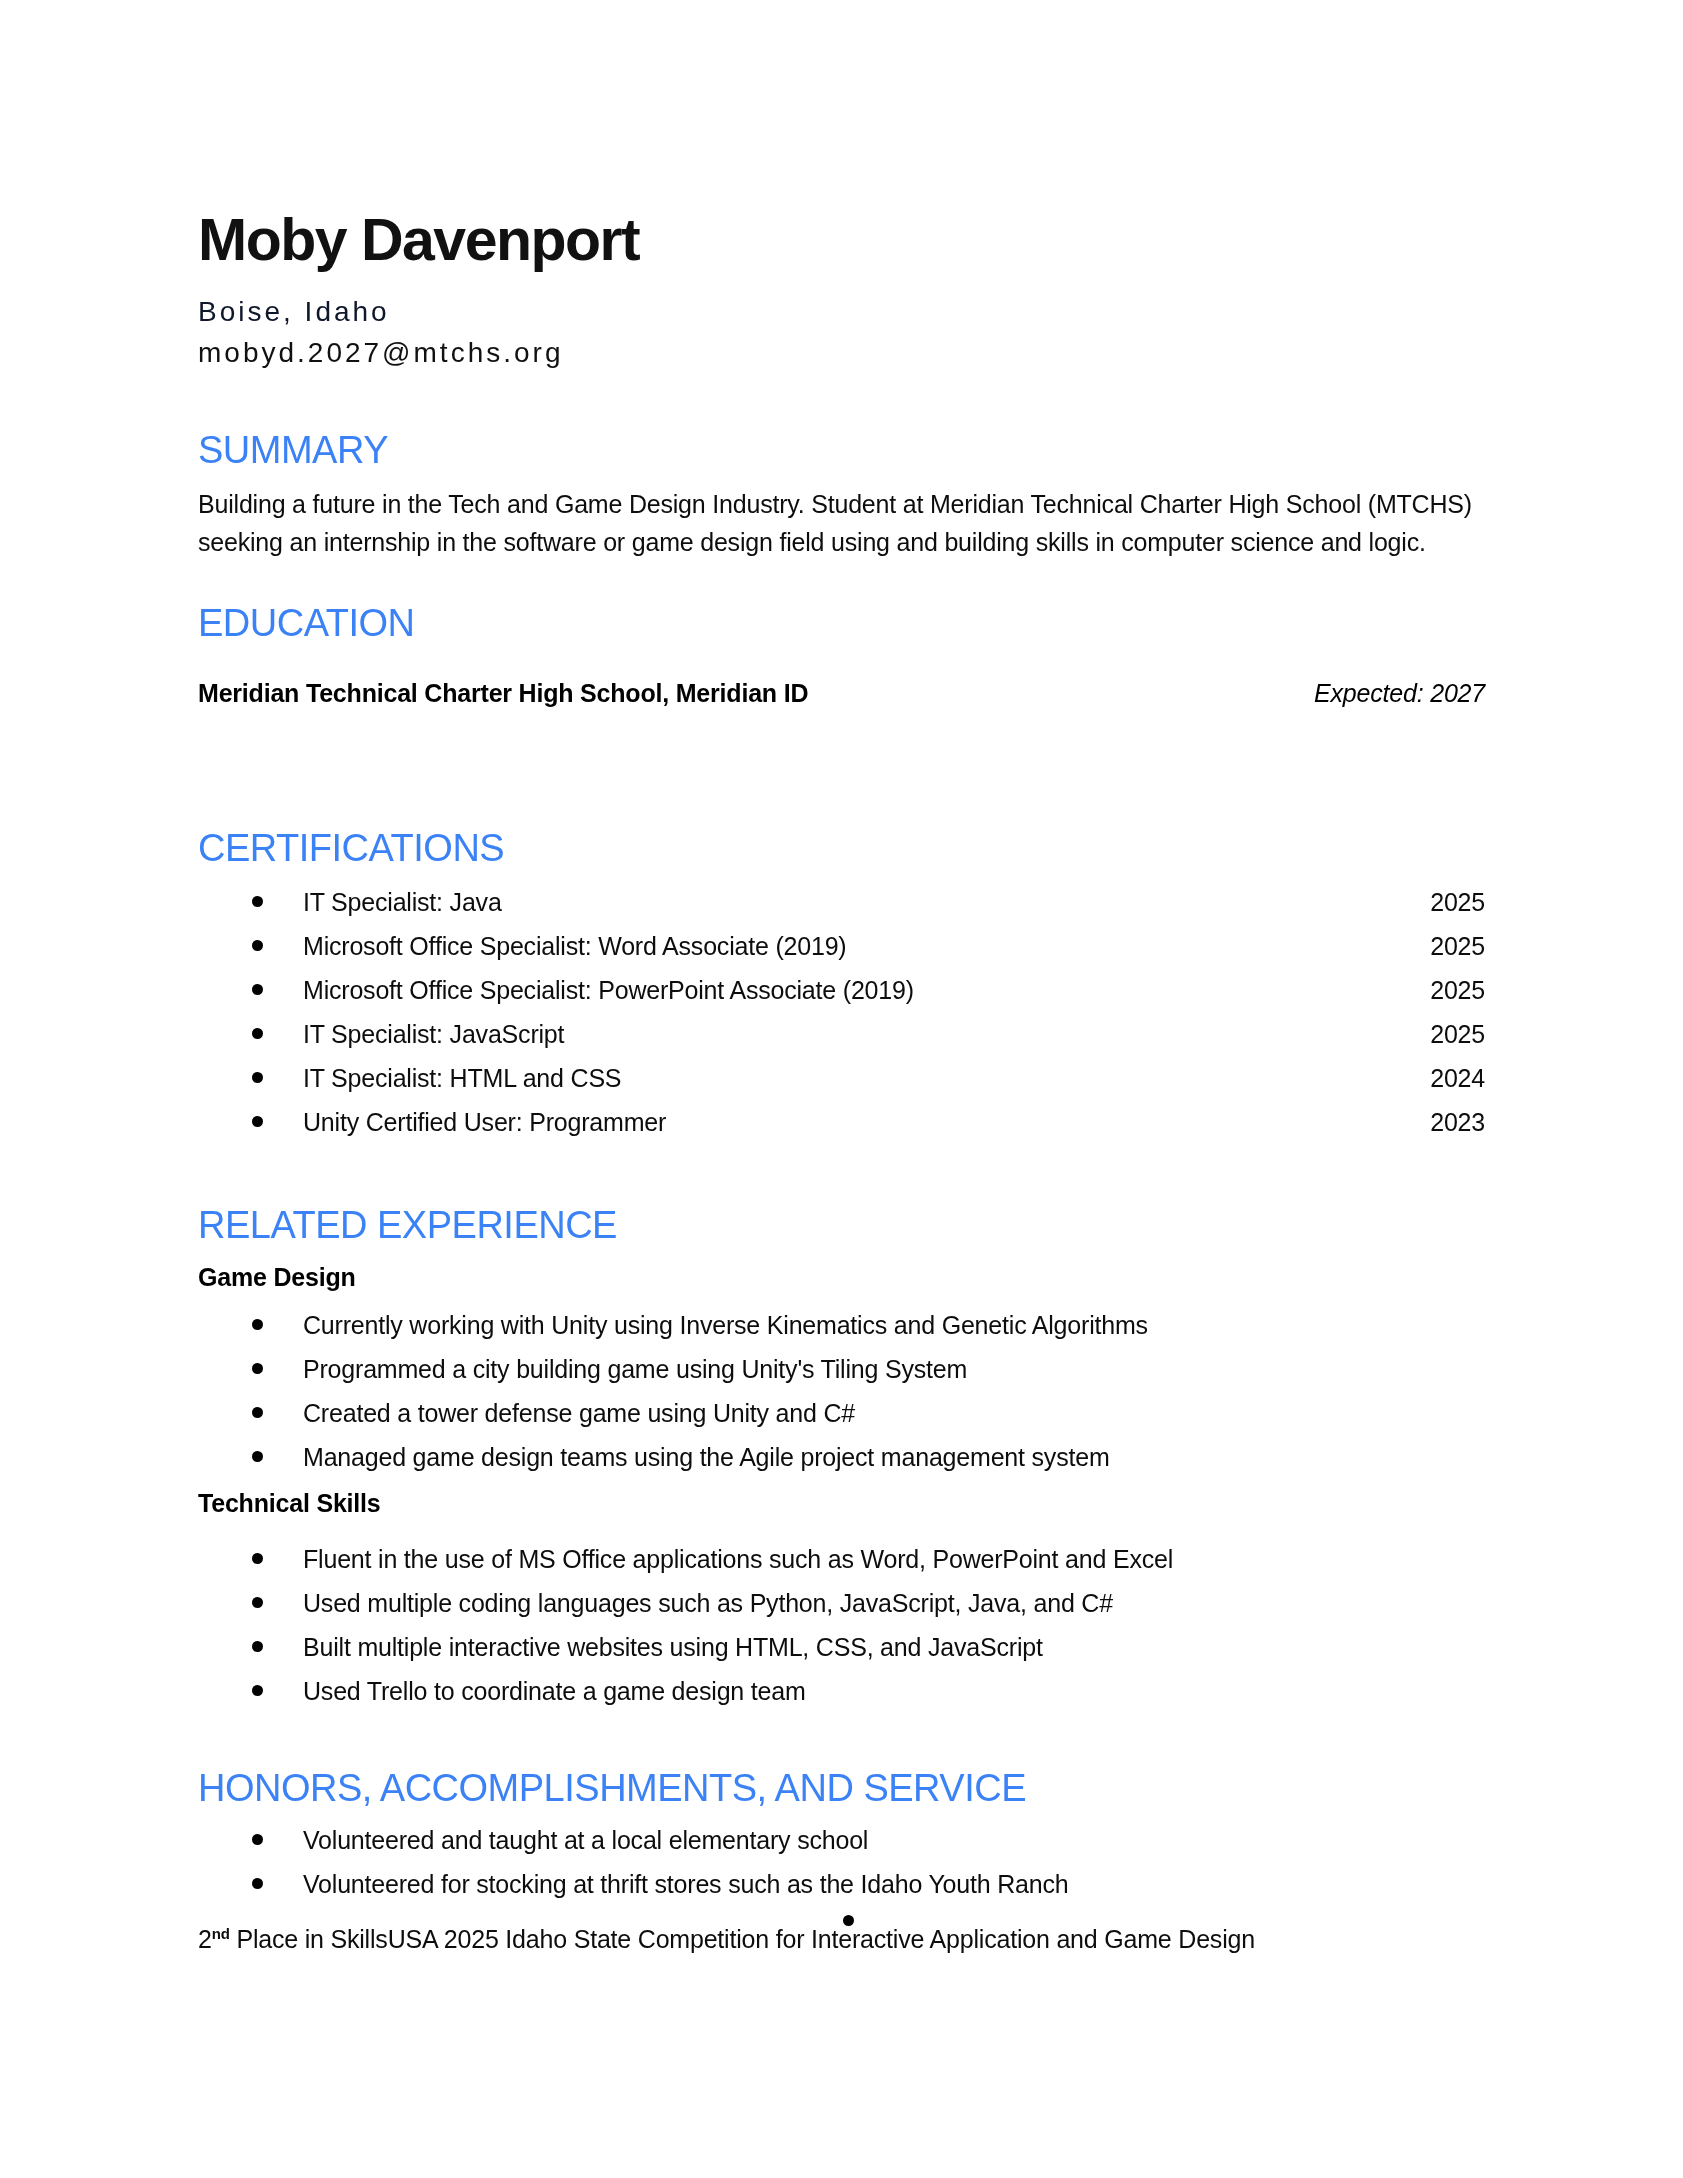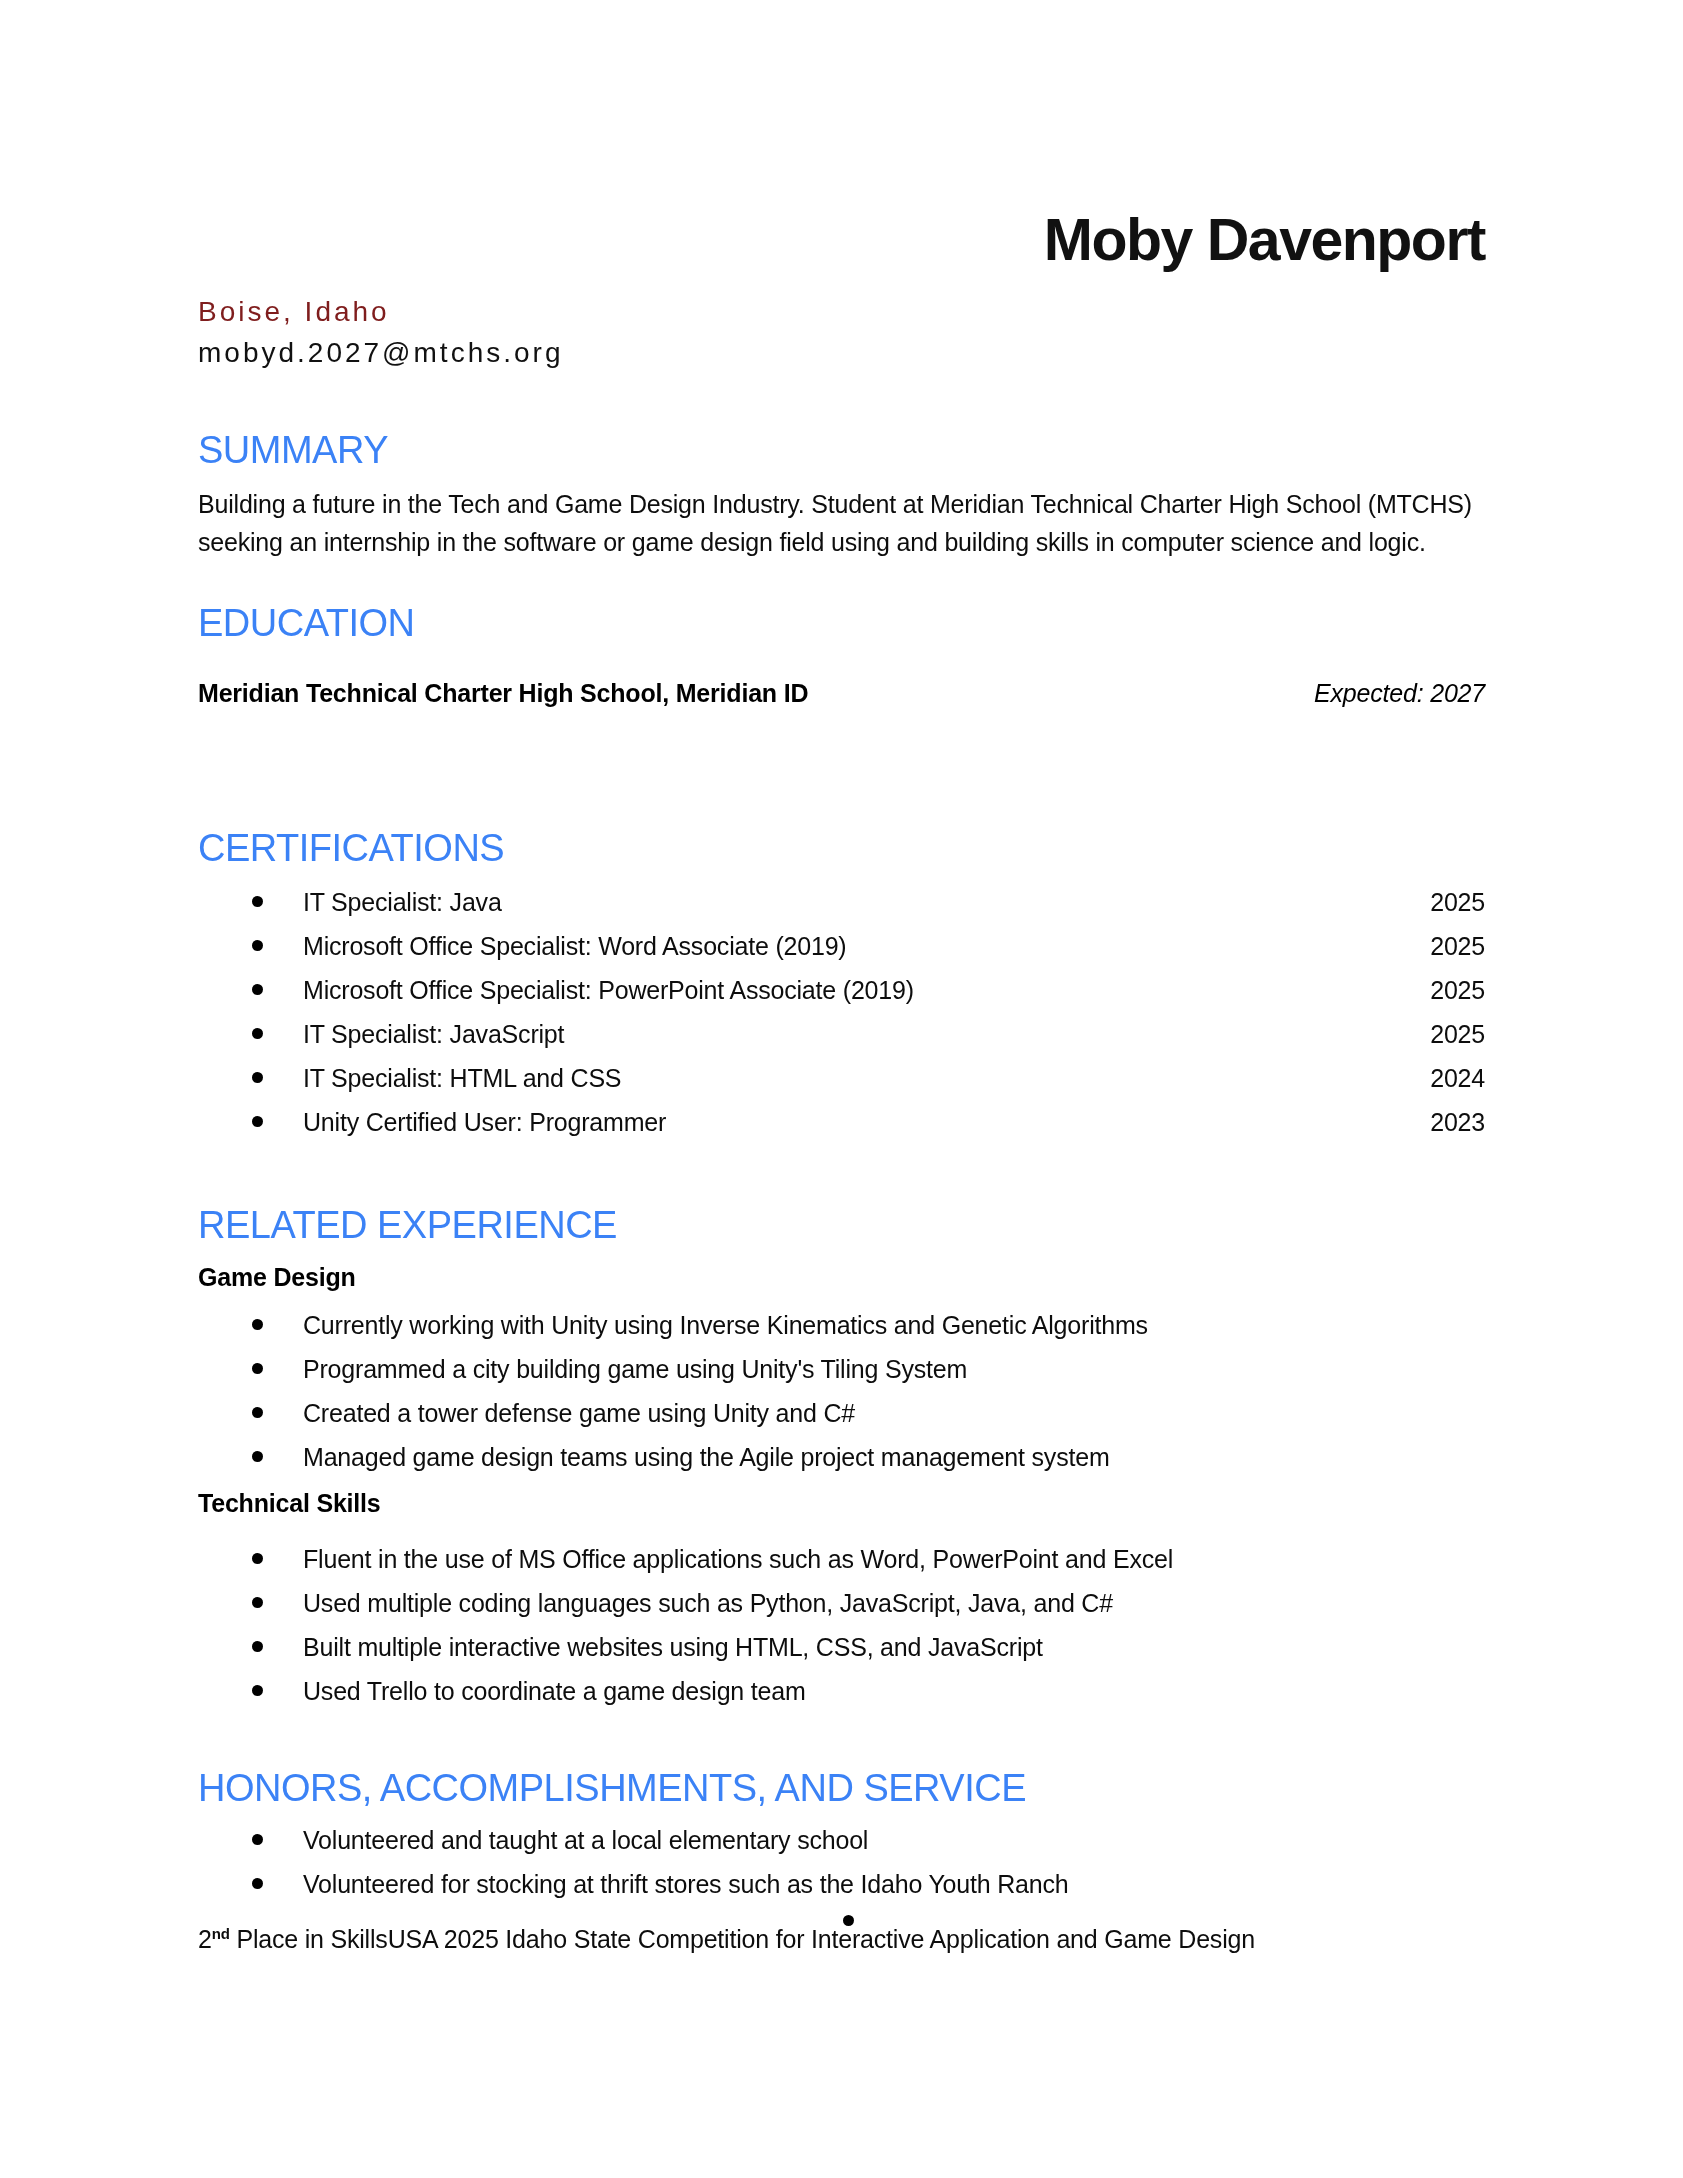--- a/index.html
+++ b/index.html
@@ -11,25 +11,25 @@
     position: relative;
     overflow: hidden;
   }
   .page {
     position: absolute; inset: 0;
     padding: 210px 198px 0 198px;
   }
   
   .name {
     font-size: 59px; font-weight: 700; letter-spacing: -1.5px;
-    line-height: 1.05; color: #111111; text-align: right;
+    line-height: 1.05; color: #111111;
   }
   .location {
     margin-top: 22px;
-    font-size: 28px; color: #7f1d1d; letter-spacing: 3px;
+    font-size: 28px; color: #0f172a; letter-spacing: 3px;
     line-height: 1.25;
   }
   .email {
     margin-top: 6px;
     font-size: 28px; color: #111111; font-weight: 400; letter-spacing: 3px;
     line-height: 1.25;
   }
   
   h2 {
     font-size: 38px; font-weight: 500; letter-spacing: -0.5px;

